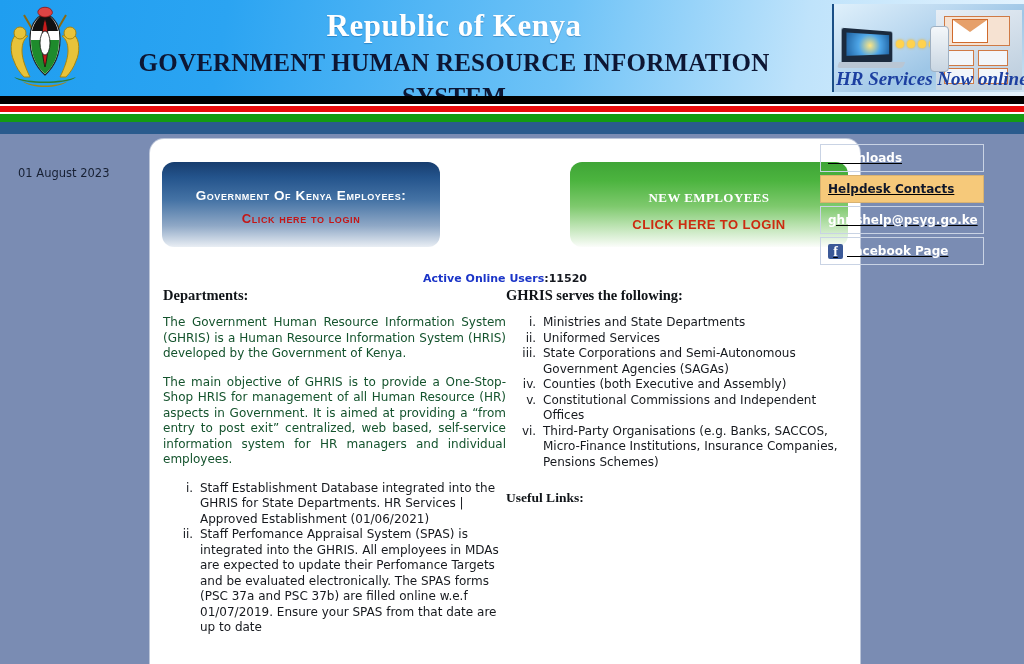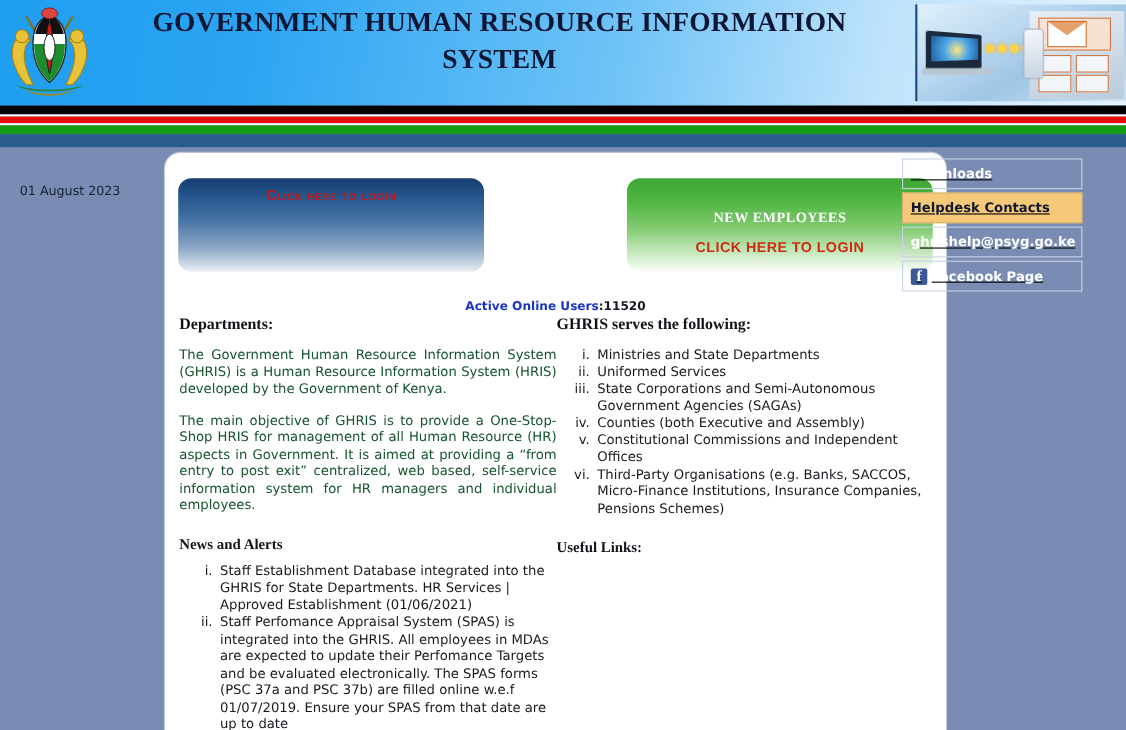--- a/index.html
+++ b/index.html
@@ -233,20 +233,21 @@
         <path d="M37 14 C33 22 33 48 37 62 C41 48 41 22 37 14 Z" fill="#c81b1b" stroke="#111" stroke-width=".8"></path>
         <ellipse cx="37" cy="38" rx="5" ry="12" fill="#ffffff" stroke="#111" stroke-width=".8"></ellipse>
 
         <path d="M30 6 C32 1 42 1 44 6 C46 10 40 12 37 12 C34 12 29 10 30 6 Z" fill="#d44" stroke="#8a1111" stroke-width=".8"></path>
 
         <path d="M6 72 C20 78 54 78 68 72 C60 80 14 80 6 72 Z" fill="#2f7d32"></path>
         <path d="M14 76 C26 82 48 82 60 76 C50 84 24 84 14 76 Z" fill="#a8860f"></path>
       </svg>
 
       <div class="title-wrap">
+        <div class="t-rok">Republic of Kenya</div>
         <div class="t-ghris">GOVERNMENT HUMAN RESOURCE INFORMATION SYSTEM</div>
       </div>
 
       <div class="hr-img">
         <div class="hr-kbd">
           <i></i>
             <i></i>
             <i></i>
             <i></i>
             <i></i>
@@ -254,20 +255,21 @@
         </div>
         <div class="hr-laptop"></div>
         <div class="hr-laptop-base"></div>
         <div class="hr-dots">
           <span style="left:0px"></span>
             <span style="left:11px"></span>
           <span style="left:22px"></span>
             <span style="left:33px"></span>
         </div>
         <div class="hr-phone"></div>
+        <div class="hr-caption">HR Services Now online</div>
       </div>
 
     </div>
   </div>
 
   <div class="stripes">
     <div class="s-black"></div>
     <div class="s-w1"></div>
     <div class="s-red"></div>
     <div class="s-w2"></div>
@@ -275,40 +277,40 @@
   </div>
   <div class="bluebar"></div>
 
   <div class="stage">
 
     <div class="datestamp">01 August 2023</div>
 
     <div class="panel">
 
       <div class="btn-gok">
+        <div class="l1">Government Of Kenya Employees:</div>
         <div class="l2">Click here to login</div>
       </div>
 
       <div class="btn-new">
         <div class="l1">NEW EMPLOYEES</div>
         <div class="l2">CLICK HERE TO LOGIN</div>
       </div>
 
       <div class="active-users">
         <span class="lbl">Active Online Users</span><span class="num">:</span><span class="num">11520</span>
       </div>
 
       <div class="cols">
 
         <div class="col-l">
           <h3 class="sec">Departments:</h3>
           <p class="body">The Government Human Resource Information System (GHRIS) is a Human Resource Information System (HRIS) developed by the Government of Kenya.</p>
           <p class="body">The main objective of GHRIS is to provide a One-Stop-Shop HRIS for management of all Human Resource (HR) aspects in Government. It is aimed at providing a “from entry to post exit” centralized, web based, self-service information system for HR managers and individual employees.</p>
 
-          <h3 class="sec2" style="margin-top:19px;">News and Alerts</h3>
           <ol class="roman">
             <li>Staff Establishment Database integrated into the GHRIS for State Departments. HR Services | Approved Establishment (01/06/2021)</li>
             <li>Staff Perfomance Appraisal System (SPAS) is integrated into the GHRIS. All employees in MDAs are expected to update their Perfomance Targets and be evaluated electronically. The SPAS forms (PSC 37a and PSC 37b) are filled online w.e.f 01/07/2019. Ensure your SPAS from that date are up to date</li>
           </ol>
         </div>
 
         <div class="col-r">
           <h3 class="sec">GHRIS serves the following:</h3>
           <ol class="roman">
             <li>Ministries and State Departments</li>

